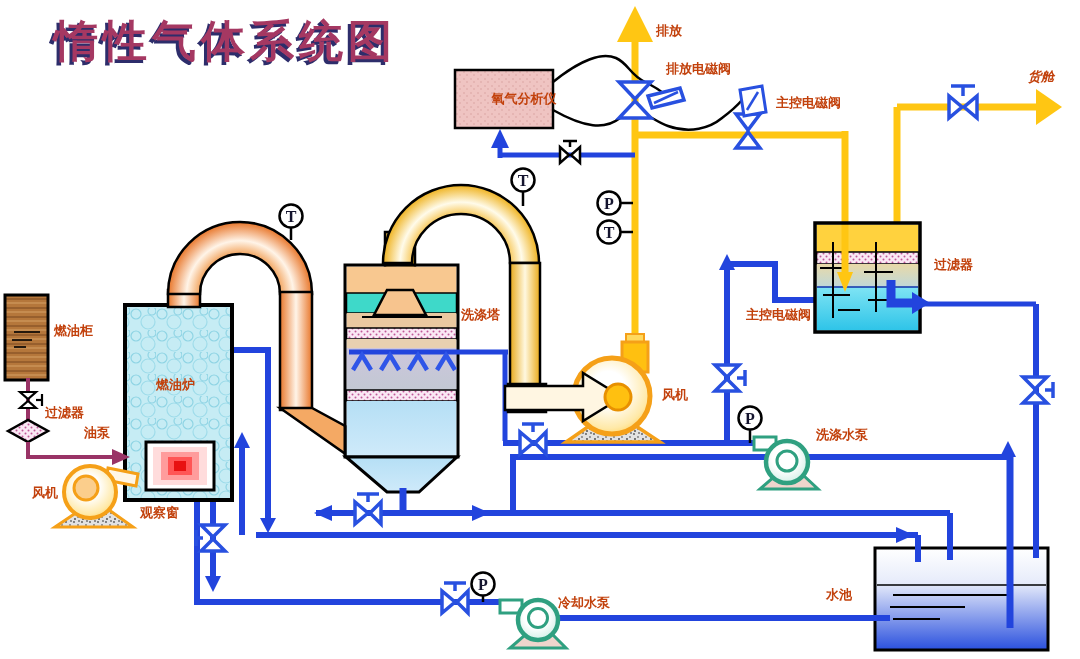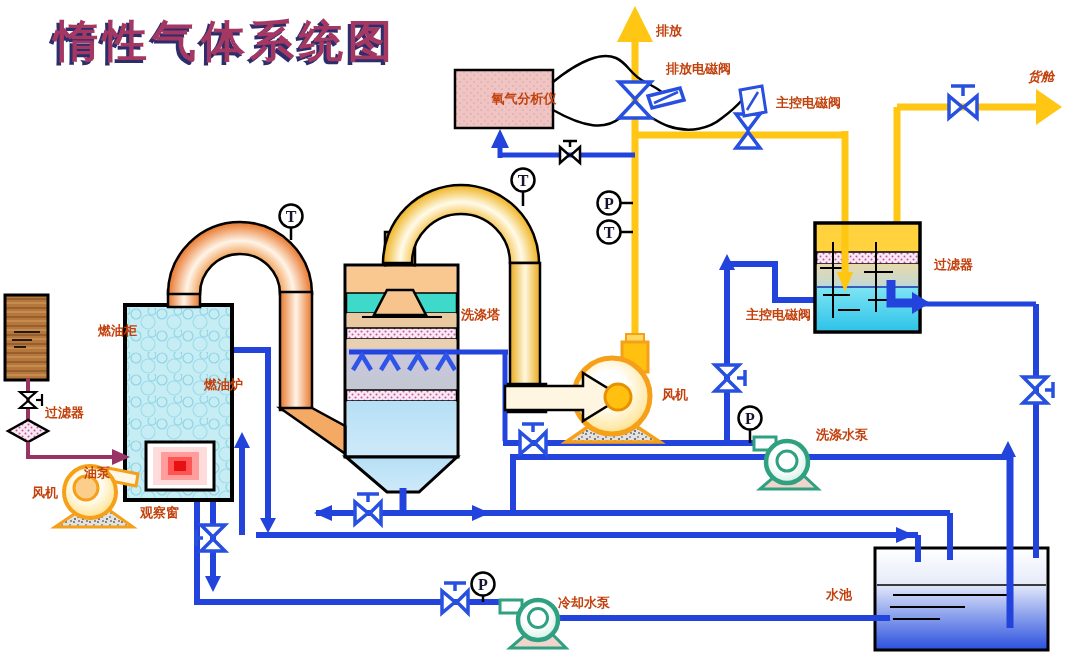--- a/index.html
+++ b/index.html
@@ -394,25 +394,25 @@
   </g>
 </g>
 </svg>
 
 <div class="title">惰性气体系统图</div>
 <div class="lbl" style="left:656px;top:22px;">排放</div>
 <div class="lbl" style="left:666px;top:60px;">排放电磁阀</div>
 <div class="lbl" style="left:776px;top:94px;font-family:Liberation Serif, serif;">主控电磁阀</div>
 <div class="lbl" style="left:1028px;top:68px;font-style:italic;">货舱</div>
 <div class="lbl center" style="left:455px;top:90px;width:98px;">氧气分析仪</div>
-<div class="lbl" style="left:54px;top:322px;margin-left:44px;">燃油柜</div>
+<div class="lbl" style="left:54px;top:322px;">燃油柜</div>
 <div class="lbl" style="left:45px;top:404px;">过滤器</div>
-<div class="lbl" style="left:84px;top:424px;margin-top:40px;">油泵</div>
+<div class="lbl" style="left:84px;top:424px;">油泵</div>
 <div class="lbl" style="left:32px;top:484px;">风机</div>
-<div class="lbl" style="left:164px;top:376px;padding-left:40px;">燃油炉</div>
+<div class="lbl" style="left:156px;top:376px;">燃油炉</div>
 <div class="lbl" style="left:140px;top:504px;">观察窗</div>
 <div class="lbl" style="left:461px;top:306px;text-align:right;">洗涤塔</div>
 <div class="lbl" style="left:662px;top:386px;">风机</div>
 <div class="lbl" style="left:934px;top:256px;">过滤器</div>
 <div class="lbl" style="left:746px;top:306px;">主控电磁阀</div>
 <div class="lbl" style="left:816px;top:426px;">洗涤水泵</div>
 <div class="lbl" style="left:558px;top:594px;">冷却水泵</div>
 <div class="lbl" style="left:826px;top:586px;">水池</div>
 </div>
 

